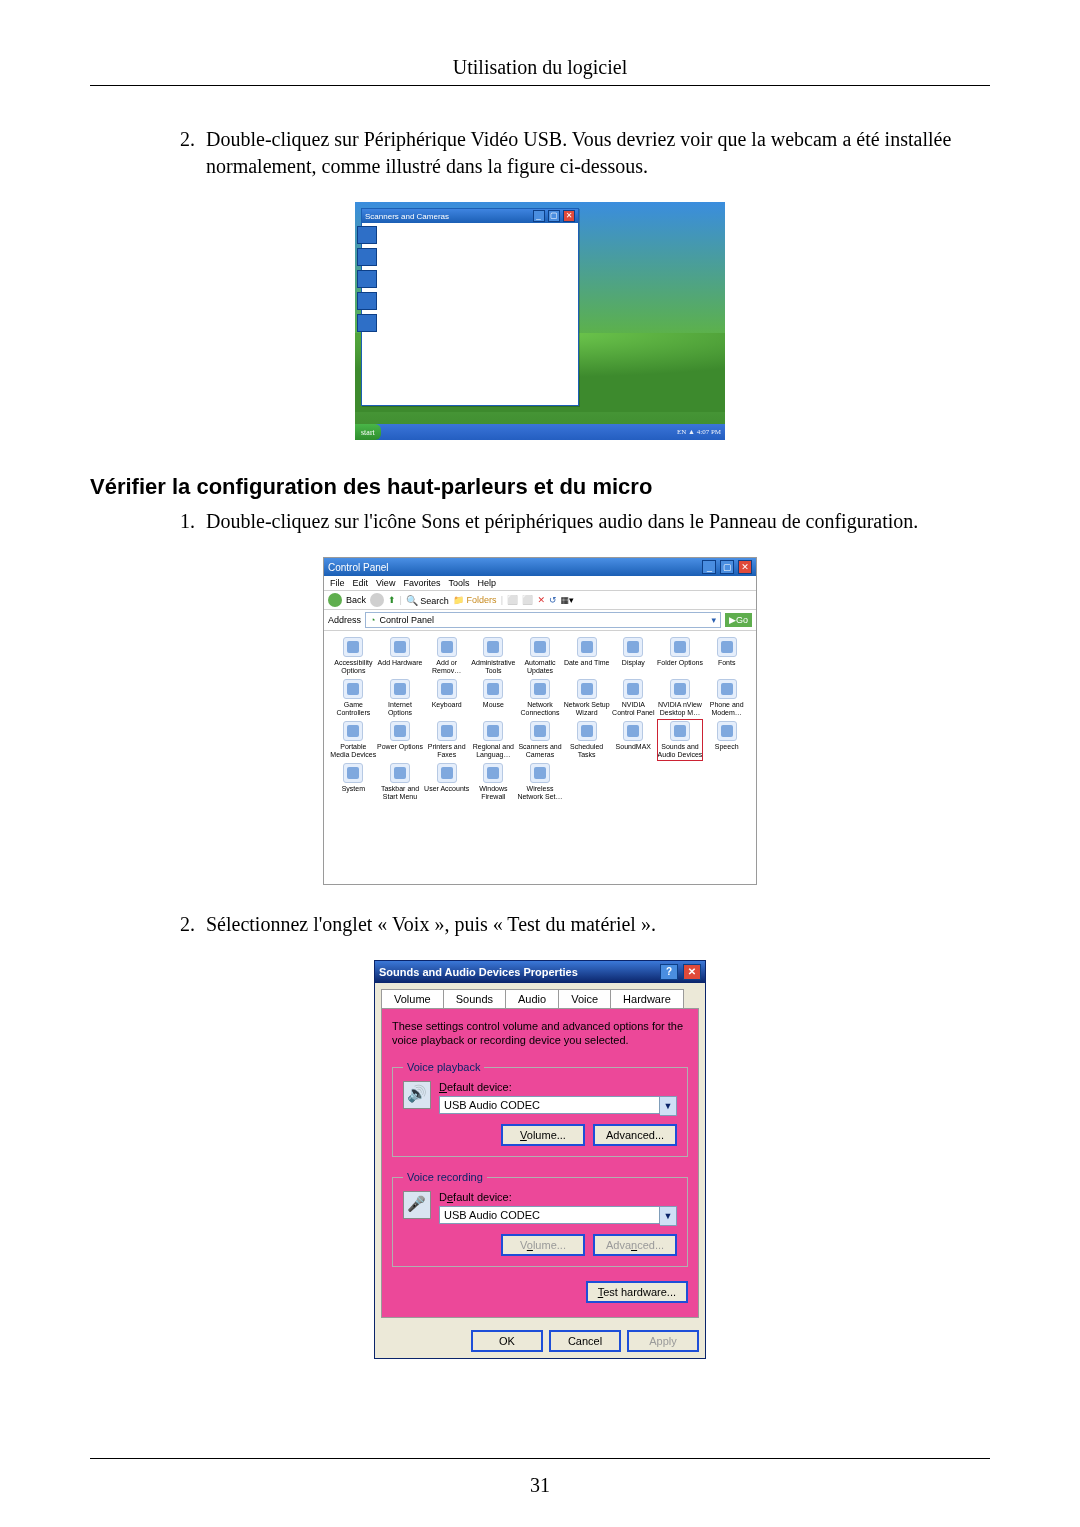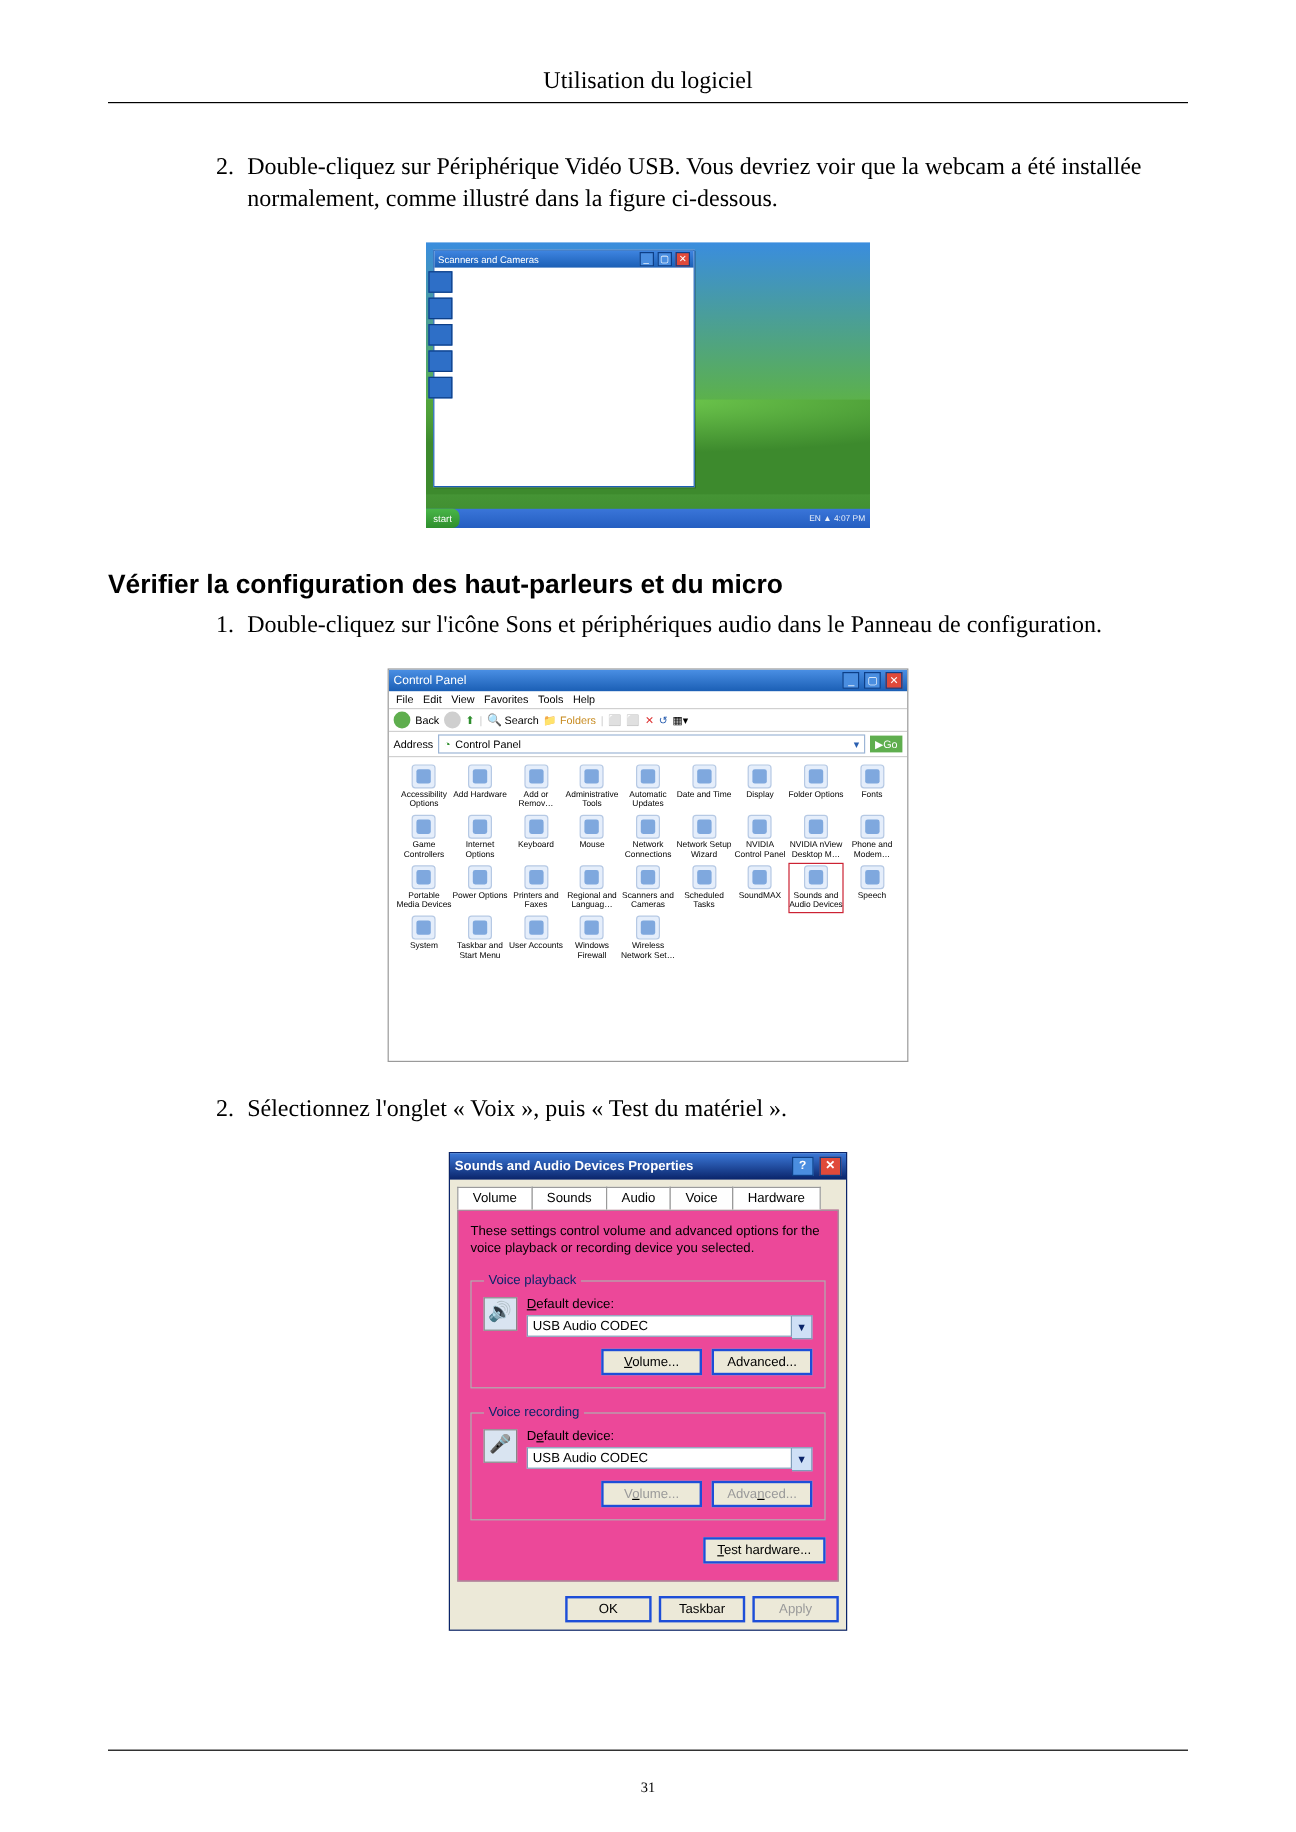--- a/index.html
+++ b/index.html
@@ -55,21 +55,21 @@
     overflow: hidden;
   }
   .shot1 .hill {
     position: absolute; left:0; right:0; bottom:28px; top:55%;
     background: radial-gradient(120% 80% at 50% 0%, #6fc94e 0%, #3d8a2d 70%);
   }
   .shot1 .taskbar {
     position: absolute; left:0; right:0; bottom:0; height:16px;
     background: linear-gradient(#3a75d9,#245ec0);
     display:flex; align-items:center; justify-content:space-between;
-    font-family: Liberation Sans, sans-serif; font-size:8px; color:#fff;
+    font-family: Liberation Serif, serif; font-size:8px; color:#fff;
   }
   .shot1 .start {
     background: linear-gradient(#49b648,#2e8e2d);
     padding: 0 6px; height:100%; display:flex; align-items:center;
     border-radius: 0 6px 6px 0;
   }
   .shot1 .tray { padding:0 4px; font-size:7px; opacity:.9; }
   .shot1 .window {
     position:absolute; left:6px; top:6px;
     width:216px; height:196px; background:#fff;
@@ -159,21 +159,21 @@
   .shot3 .combo input{flex:1;height:18px;border:1px solid #7f9db9;font-size:11px;padding:0 4px;box-sizing:border-box}
   .shot3 .combo .dd{width:16px;height:18px;border:1px solid #7f9db9;border-left:none;background:#cfe0f6;display:flex;align-items:center;justify-content:center;font-size:9px;color:#0a246a}
   .shot3 .btn-row{display:flex;justify-content:flex-end;gap:8px;margin-top:8px}
   .shot3 button.xp{min-width:84px;height:22px;font-size:11px;font-family:inherit;border:2px solid #1d4ed8;background:#ece9d8;padding:0 10px}
   .shot3 button.xp:disabled{color:#9a9a9a}
   .shot3 .under{ text-decoration: underline; text-decoration-color:#000; text-decoration-thickness:1px;}
   .shot3 .footer{display:flex;justify-content:flex-end;gap:6px;padding:6px}
   .shot3 .footer button.xp{min-width:72px}
 
   .hr-bot{border:0;border-top:1px solid #000;position:absolute;left:90px;right:90px;bottom:60px}
-  .page-num{position:absolute;left:0;right:0;bottom:30px;text-align:center;font-size:12px}
+  .page-num{position:absolute;left:0;right:0;bottom:30px;text-align:center;font-size:20px}
 </style>
 </head>
 <body>
 
 <div class="page">
   <div class="running-head">Utilisation du logiciel</div>
   <hr class="hr-top">
 
   <ol class="ol-main" start="2">
     <li>Double-cliquez sur Périphérique Vidéo USB. Vous devriez voir que la webcam a été installée normalement, comme illustré dans la figure ci-dessous.</li>
@@ -440,20 +440,20 @@
           </div>
         </div>
       </fieldset>
 
       <div class="btn-row">
         <button class="xp"><span class="under">T</span>est hardware...</button>
       </div>
     </div>
     <div class="footer">
       <button class="xp">OK</button>
-      <button class="xp">Taskbar</button>
+      <button class="xp">Cancel</button>
       <button class="xp" disabled="">Apply</button>
     </div>
   </div>
 
   <hr class="hr-bot">
   <div class="page-num">31</div>
 </div>
 
 </body></html>

